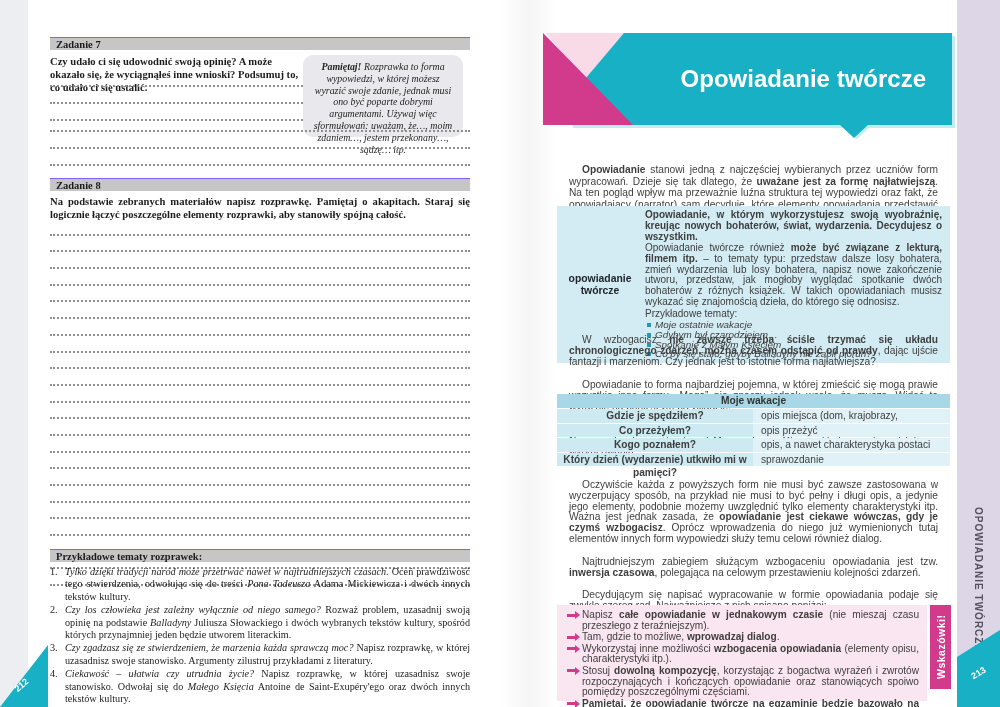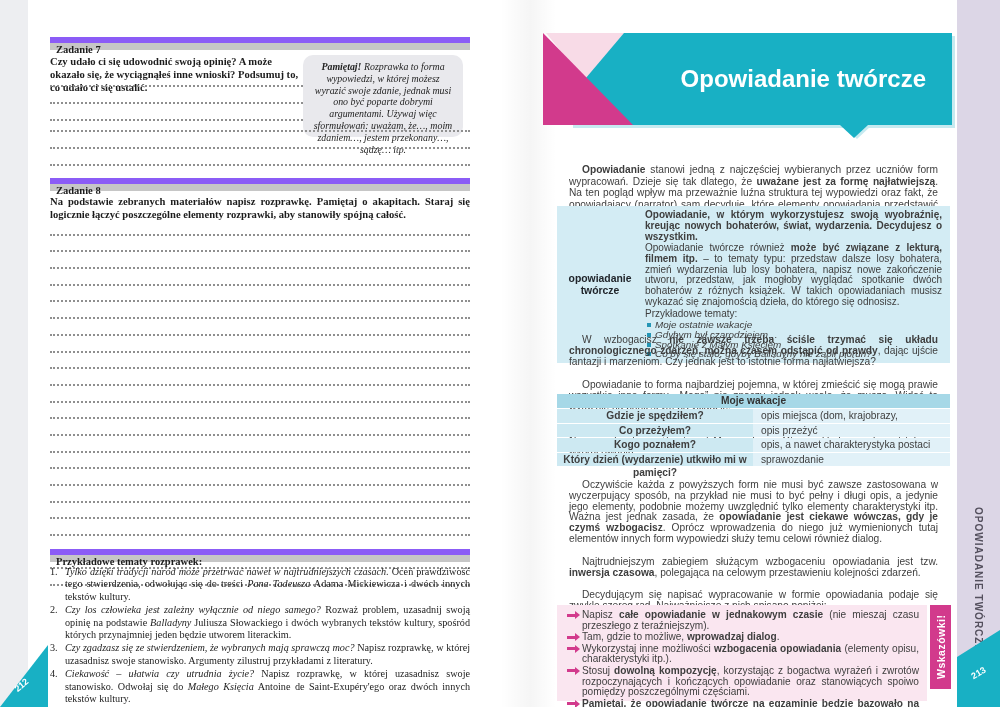--- a/index.html
+++ b/index.html
@@ -17,21 +17,21 @@
   .pagenum{position:absolute;color:#fff;font-size:9px;font-weight:bold;}
   .pagenum.left{left:14px;top:680px;transform:rotate(-40deg);}
   .pagenum.right{left:971px;top:668px;transform:rotate(-31deg);}
   .side-tab{position:absolute;left:957px;top:505px;width:43px;height:150px;display:flex;
           align-items:center;justify-content:center;writing-mode:vertical-rl;
           font-size:10px;font-weight:bold;letter-spacing:1px;color:#54505e;}
   
   .lpage{position:absolute;left:0;top:0;width:500px;height:707px;
          font-family:"Liberation Serif",serif;color:#1c1c1c;}
   .task-bar{position:absolute;left:50px;width:420px;height:13px;background:#c6c6c6;
-         border-top:6px solid #8b5cf6;font-weight:bold;font-size:10.5px;line-height:13px;
+         border-top:1px solid #8b5cf6;font-weight:bold;font-size:10.5px;line-height:13px;
          padding-left:6px;box-sizing:border-box;}
   .prompt{position:absolute;font-weight:bold;font-size:10.6px;line-height:13px;}
   .pamietaj{position:absolute;left:303px;top:55px;width:160px;height:82px;background:#e9e9ed;
          border-radius:10px;padding:6px 9px;box-sizing:border-box;font-size:9.9px;
          line-height:11.8px;text-align:center;color:#222;}
   .lines{position:absolute;}
   .dotline{border-bottom:2px dotted #8f8f8f;}
   .lh15 .dotline{height:15px;}
   .lh147 .dotline{height:14.7px;}
   .tematy-list{position:absolute;left:50px;top:566px;width:420px;font-size:10.2px;line-height:12.4px;}
@@ -142,21 +142,21 @@
       <div class="tematy-item">
         <span class="tematy-num">1.</span>
         <span class="tematy-text"><span style="font-style: italic;">Tylko dzięki tradycji naród może przetrwać nawet w najtrudniejszych czasach.</span><span> Oceń prawdziwość tego stwierdzenia, odwołując się do treści </span><span style="font-style: italic;">Pana Tadeusza</span><span> Adama Mickiewicza i dwóch innych tekstów kultury.</span></span>
       </div>
       <div class="tematy-item">
         <span class="tematy-num">2.</span>
         <span class="tematy-text"><span style="font-style: italic;">Czy los człowieka jest zależny wyłącznie od niego samego?</span><span> Rozważ problem, uzasadnij swoją opinię na podstawie </span><span style="font-style: italic;">Balladyny</span><span> Juliusza Słowackiego i dwóch wybranych tekstów kultury, spośród których przynajmniej jeden będzie utworem literackim.</span></span>
       </div>
       <div class="tematy-item">
         <span class="tematy-num">3.</span>
-        <span class="tematy-text"><span style="font-style: italic;">Czy zgadzasz się ze stwierdzeniem, że wybranych mają sprawczą moc?</span><span> Napisz rozprawkę, w której uzasadnisz swoje stanowisko. Argumenty zilustruj przykładami z literatury.</span></span>
+        <span class="tematy-text"><span style="font-style: italic;">Czy zgadzasz się ze stwierdzeniem, że marzenia każda sprawczą moc?</span><span> Napisz rozprawkę, w której uzasadnisz swoje stanowisko. Argumenty zilustruj przykładami z literatury.</span></span>
       </div>
       <div class="tematy-item">
         <span class="tematy-num">4.</span>
         <span class="tematy-text"><span style="font-style: italic;">Ciekawość – ułatwia czy utrudnia życie?</span><span> Napisz rozprawkę, w której uzasadnisz swoje stanowisko. Odwołaj się do </span><span style="font-style: italic;">Małego Księcia</span><span> Antoine de Saint-Exupéry'ego oraz dwóch innych tekstów kultury.</span></span>
       </div>
     </div>
   </div>
 
   <div class="rpage">
 

